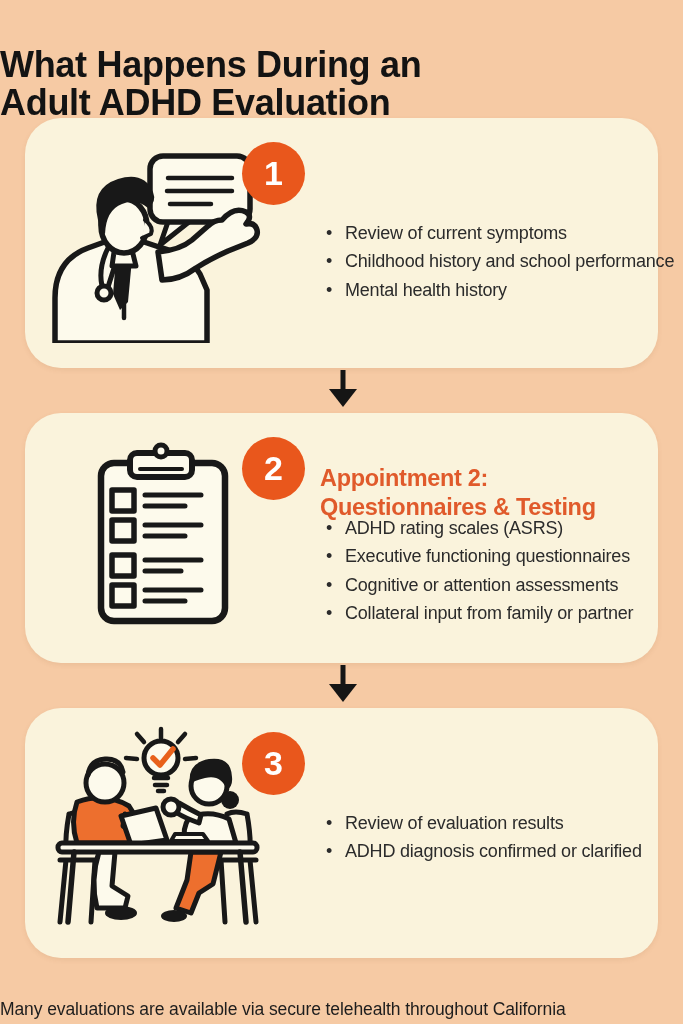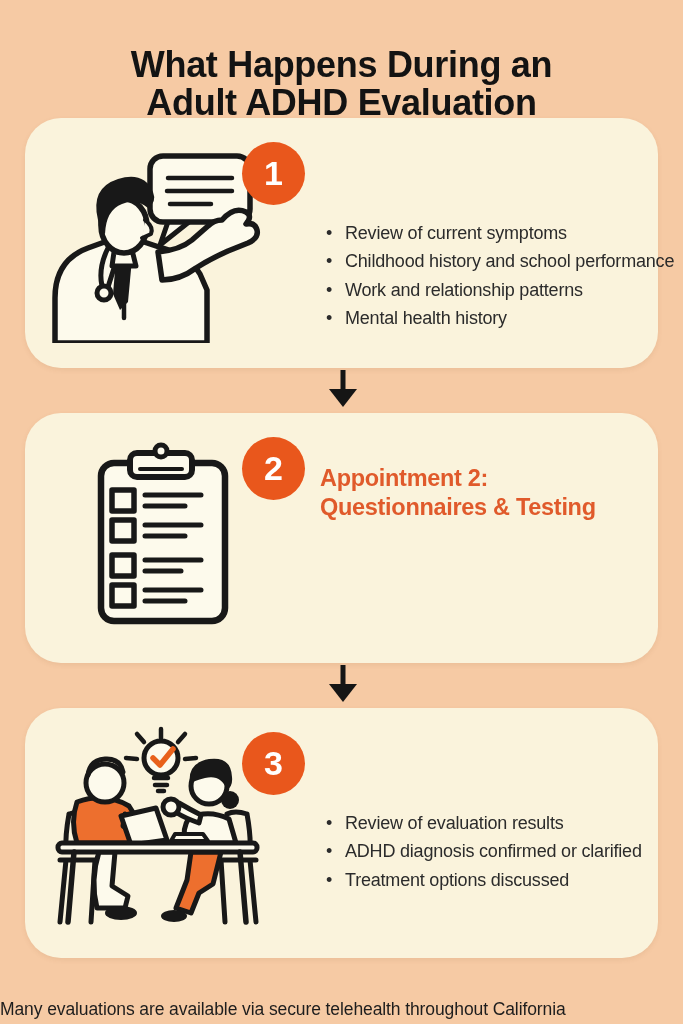--- a/index.html
+++ b/index.html
@@ -4,21 +4,21 @@
 <style>
   html,body{margin:0;padding:0;}
   body{
     width:683px;height:1024px;position:relative;overflow:hidden;
     background:#F6CAA4;
     font-family:"Liberation Sans","DejaVu Sans",sans-serif;
     -webkit-font-smoothing:antialiased;
   }
   .title{
     position:absolute;top:22px;left:0;width:683px;
-    text-align:center;font-size:36px;line-height:38px;font-weight:bold;
+    text-align:left;font-size:36px;line-height:38px;font-weight:bold;
     color:#131313;letter-spacing:-0.3px;white-space:pre-line;
   }
   .card{
     position:absolute;left:25px;width:633px;height:250px;
     background:#FAF3DC;border-radius:36px;
     box-shadow:0 2px 5px rgba(140,90,50,0.10);
   }
   .card1{top:118px;} .card2{top:413px;} .card3{top:708px;}
   .illu{position:absolute;}
   .illu1{left:15px;top:30px;width:290px;height:195px;}
@@ -82,21 +82,20 @@
       <path class="fl" stroke-width="5" d="M74 104 L72 118 L96 118 L92 102 Z"></path>
       <ellipse class="fl" stroke-width="5.5" cx="84" cy="78" rx="23" ry="27"></ellipse>
       <path class="fl" stroke-width="4" d="M105 72 q9 7 6 14 l-9 4"></path>
       <path class="bk" d="M58 72 Q50 40 78 31 Q104 23 113 44 Q117 54 108 60 Q96 50 82 56 Q66 62 65 86 Q58 82 58 72 Z"></path>
     </g>
   </svg>
   <div class="badge">1</div>
   <ul class="bullets">
     <li>Review of current symptoms</li>
     <li>Childhood history and school performance</li>
-    <li>Work and relationship patterns</li>
     <li>Mental health history</li>
   </ul>
 </section>
 
 <svg class="arrow arrow1" viewBox="0 0 34 38" aria-hidden="true">
   <rect x="14.5" y="0" width="5" height="21" fill="#151515"></rect>
   <polygon points="3,19 31,19 17,37" fill="#151515"></polygon>
 </svg>
 
 <section class="card card2">
@@ -112,20 +111,26 @@
       <path class="ln" stroke-width="5" d="M48 84 H104 M48 95 H88"></path>
       <rect class="ln" stroke-width="5.5" x="15" y="114" width="22" height="21"></rect>
       <path class="ln" stroke-width="5" d="M48 119 H104 M48 130 H84"></path>
       <rect class="ln" stroke-width="5.5" x="15" y="144" width="22" height="21"></rect>
       <path class="ln" stroke-width="5" d="M48 149 H104 M48 160 H88"></path>
     </g>
   </svg>
   <div class="badge">2</div>
   <h2 class="heading">Appointment 2:
 Questionnaires &amp; Testing</h2>
+  <ul class="bullets">
+    <li>ADHD rating scales (ASRS)</li>
+    <li>Executive functioning questionnaires</li>
+    <li>Cognitive or attention assessments</li>
+    <li>Collateral input from family or partner</li>
+  </ul>
 </section>
 
 <svg class="arrow arrow2" viewBox="0 0 34 38" aria-hidden="true">
   <rect x="14.5" y="0" width="5" height="21" fill="#151515"></rect>
   <polygon points="3,19 31,19 17,37" fill="#151515"></polygon>
 </svg>
 
 <section class="card card3">
   <svg class="illu illu3" viewBox="0 0 250 225" aria-hidden="true">
     <g>
@@ -165,17 +170,16 @@
     </g>
     <g>
       <rect class="fl" stroke-width="5" x="25" y="117" width="199" height="9" rx="4"></rect>
       <path class="ln" stroke-width="5.5" d="M41 126 L35 196 M207 126 L213 196"></path>
     </g>
   </svg>
   <div class="badge">3</div>
   <ul class="bullets">
     <li>Review of evaluation results</li>
     <li>ADHD diagnosis confirmed or clarified</li>
-    <li>Treatment options discussed</li>
   </ul>
 </section>
 
 <p class="footer">Many evaluations are available via secure telehealth throughout California</p>
 
 </body></html>

